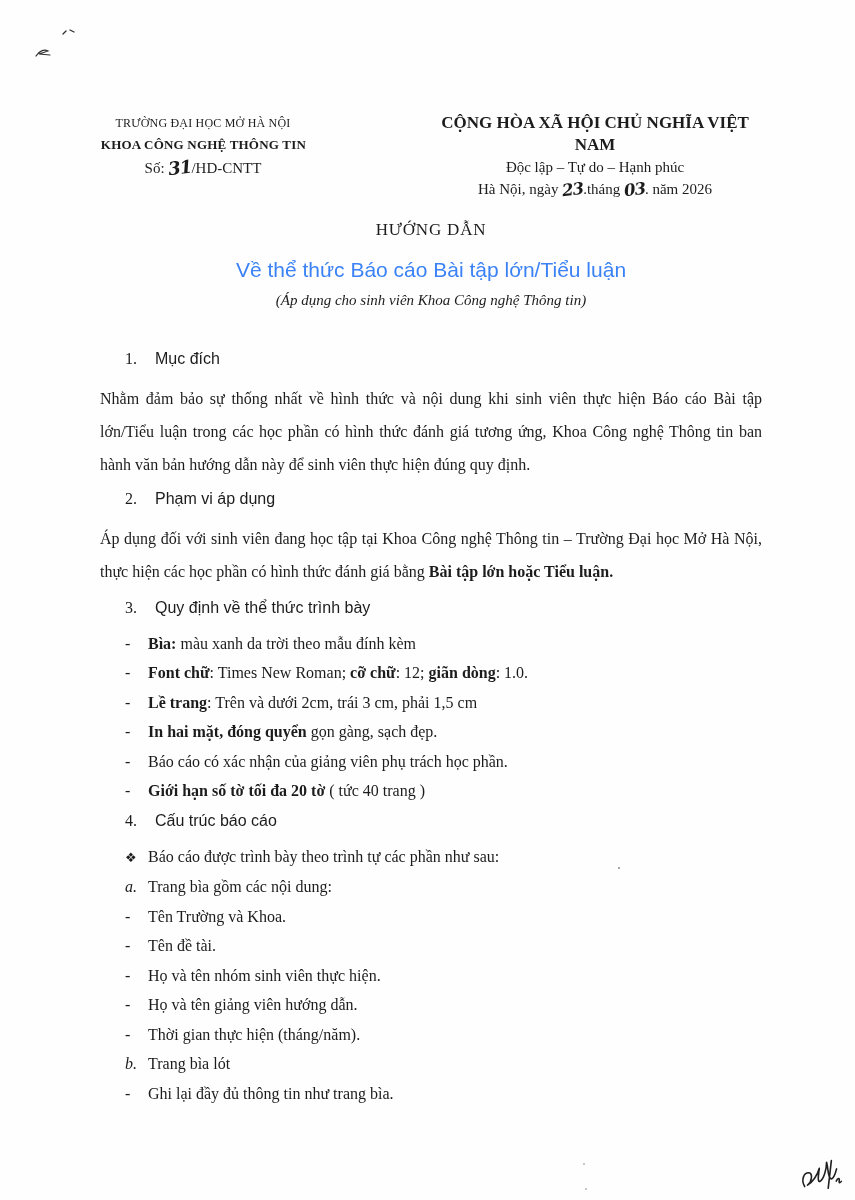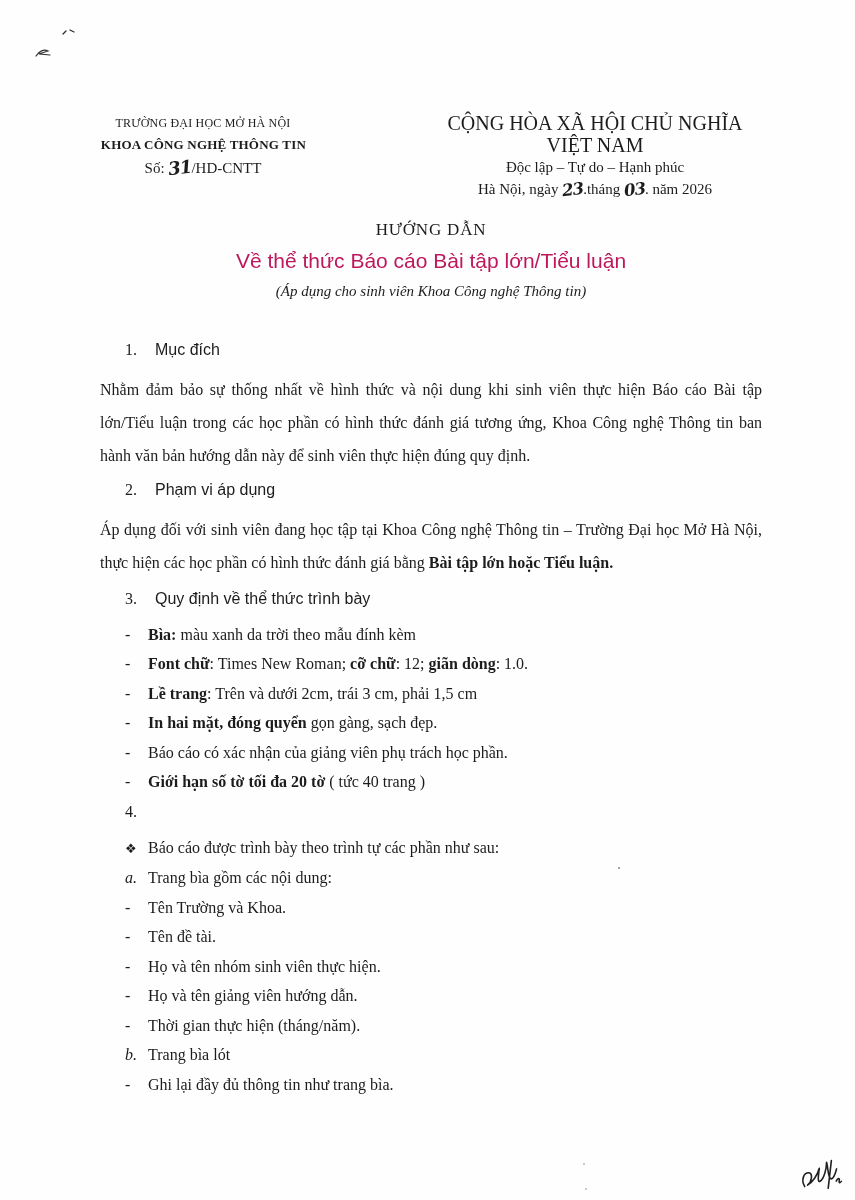--- a/index.html
+++ b/index.html
@@ -10,36 +10,36 @@
   }
   .content{position:absolute;left:100px;top:112px;width:662px;}
 
   
   .hdr{display:flex;justify-content:space-between;align-items:flex-start;}
   .hdr-left{width:206px;text-align:center;line-height:22px;}
   .hdr-right{width:334px;text-align:center;line-height:22px;}
   .u-name{font-size:12px;letter-spacing:.2px;}
   .f-name{font-size:13px;font-weight:700;letter-spacing:.2px;text-align:right;}
   .doc-no{font-size:15px;}
-  .country{font-size:20px;font-weight:400;}
+  .country{font-size:17px;font-weight:700;}
   .motto{font-size:15px;font-weight:400;}
   .place-date{font-size:15px;}
   .hw{
     display:inline-block;font-style:italic;font-weight:700;font-size:18px;
     transform:rotate(-7deg) translateY(1px);letter-spacing:-1px;
     font-family:"DejaVu Serif",serif;
   }
   .hw-small{font-size:16.5px;}
 
   
   .doc-title{text-align:center;margin-top:20px;}
   .main-title{font-size:17px;font-weight:400;letter-spacing:.8px;line-height:20px;}
   .subtitle{
     font-family:"Liberation Sans","DejaVu Sans",sans-serif;
-    font-size:21px;line-height:28px;margin-top:7px;color:#be185d;
+    font-size:21px;line-height:28px;margin-top:16px;color:#3b82f6;
   }
   .scope{font-size:15px;font-style:italic;font-weight:400;line-height:20px;margin-top:6px;}
 
   
   .sec-heading{display:flex;align-items:baseline;padding-left:25px;line-height:28px;}
   .sec-num{font-size:16px;width:30px;flex:none;}
   .sec-title{font-family:"Liberation Sans","DejaVu Sans",sans-serif;font-size:16px;}
   .s1{margin-top:35px;}
   .s2{margin-top:4px;}
   .s3{margin-top:6px;}
@@ -137,20 +137,21 @@
           <div class="brow">
             <span class="marker">-</span>
             <span class="btext"><span class="b">Giới hạn số tờ tối đa 20 tờ</span><span> ( tức 40 trang )</span></span>
           </div>
         </div>
     </div>
 
     <div class="section s4">
       <div class="sec-heading">
         <span class="sec-num">4.</span>
+        <span class="sec-title">Cấu trúc báo cáo</span>
       </div>
       <div class="blist">
           <div class="brow">
             <span class="marker sm">❖</span>
             <span class="btext"><span>Báo cáo được trình bày theo trình tự các phần như sau:</span></span>
           </div>
           <div class="brow">
             <span class="marker i">a.</span>
             <span class="btext"><span class="i">Trang bìa gồm các nội dung:</span></span>
           </div>

